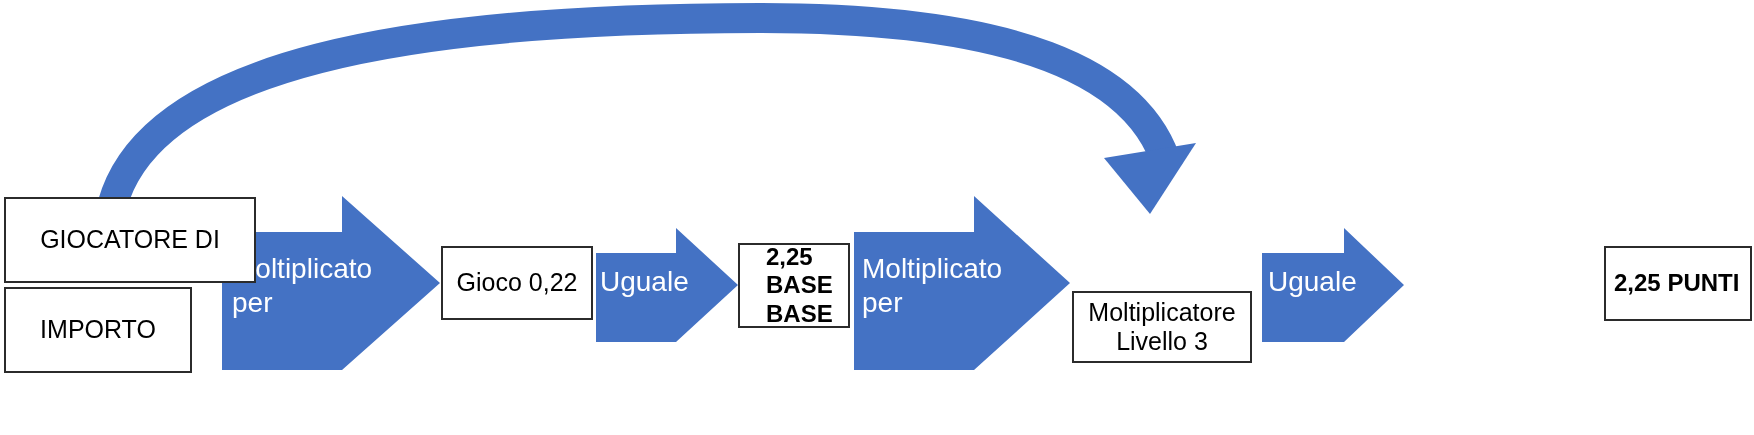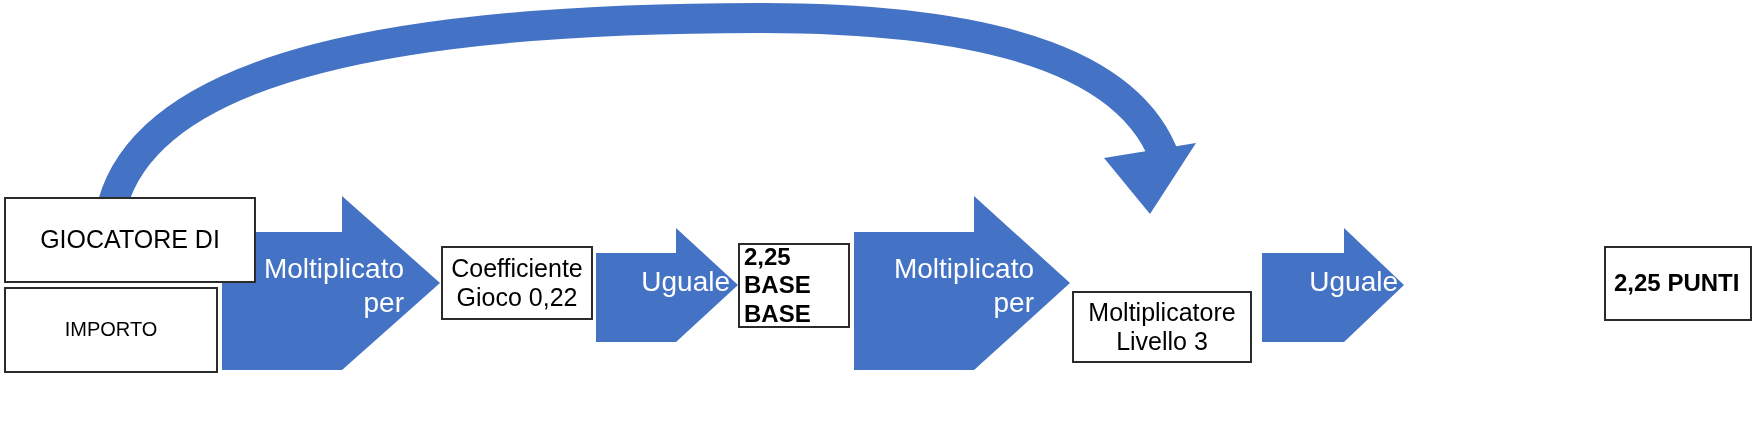--- a/index.html
+++ b/index.html
@@ -33,21 +33,21 @@
     line-height: 1.18;
     z-index: 30;
   }
   .box .ln { display: block; white-space: nowrap; }
   .box.left-align { align-items: flex-start; text-align: left; }
 
   
   .arrow-label {
     position: absolute;
     color: #ffffff;
-    text-align: right;
+    text-align: left;
     line-height: 1.2;
     z-index: 40;
     pointer-events: none;
     white-space: nowrap;
   }
   .arrow-label .ln { display: block; }
 
   .svg-layer {
     position: absolute;
     left: 0;
@@ -64,31 +64,31 @@
     height: 435px;
     z-index: 10;
   }
 
   
   #box-giocatore {
     left: 4px; top: 197px; width: 252px; height: 86px;
     font-size: 25px;
   }
   #box-importo {
-    left: 4px; top: 287px; width: 214px; height: 86px;
-    font-size: 20px;
+    left: 4px; top: 287px; width: 188px; height: 86px;
+    font-size: 25px;
   }
   #box-coefficiente {
     left: 441px; top: 246px; width: 152px; height: 74px;
     font-size: 25px;
   }
   #box-punti-base {
     left: 738px; top: 243px; width: 112px; height: 85px;
     font-size: 24px;
-    padding-left: 4px;
+    padding-left: 26px;
   }
   #box-moltiplicatore {
     left: 1072px; top: 247px; width: 180px; height: 72px;
     font-size: 25px;
     margin-top: 44px;
   }
   #box-punti-premium {
     left: 1604px; top: 246px; width: 148px; height: 75px;
     font-size: 24px;
     padding-left: 8px;
@@ -127,21 +127,20 @@
 
   <div class="box" id="box-giocatore">
     <span class="ln">GIOCATORE DI</span>
   </div>
 
   <div class="box" id="box-importo">
     <span class="ln">IMPORTO</span>
   </div>
 
   <div class="box" id="box-coefficiente">
-    <span class="ln">Coefficiente</span>
     <span class="ln">Gioco 0,22</span>
   </div>
 
   <div class="box left-align" id="box-punti-base">
     <span class="ln bold">2,25</span>
     <span class="ln bold">BASE</span>
     <span class="ln bold">BASE</span>
   </div>
 
   <div class="box" id="box-moltiplicatore">

